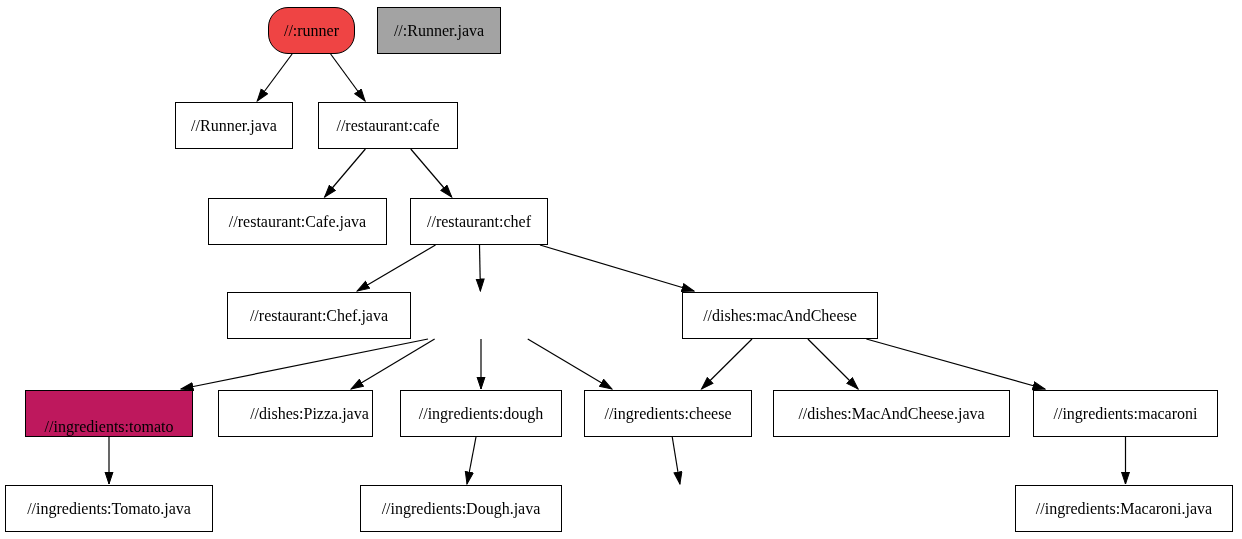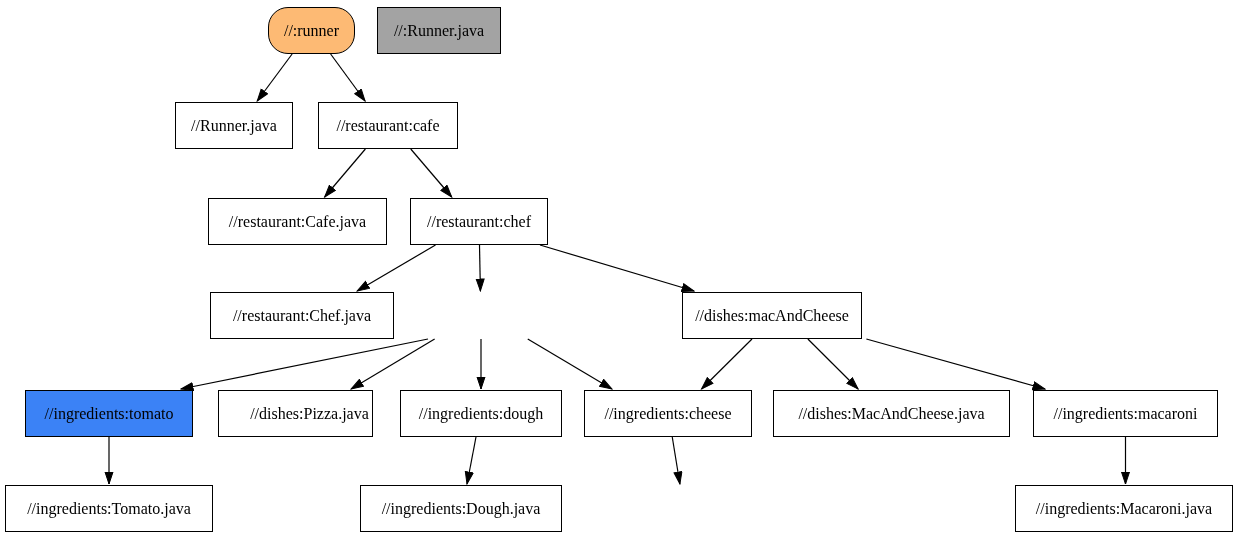--- a/index.html
+++ b/index.html
@@ -58,45 +58,45 @@
       <line x1="481" y1="339" x2="481" y2="389" stroke="#000000" stroke-width="1.2" marker-end="url(#arrowhead)"></line>
       <line x1="527.75" y1="339" x2="611.9" y2="389" stroke="#000000" stroke-width="1.2" marker-end="url(#arrowhead)"></line>
       <line x1="752" y1="339" x2="701.6" y2="389" stroke="#000000" stroke-width="1.2" marker-end="url(#arrowhead)"></line>
       <line x1="807.875" y1="339" x2="858.05" y2="389" stroke="#000000" stroke-width="1.2" marker-end="url(#arrowhead)"></line>
       <line x1="866.375" y1="339" x2="1045" y2="389" stroke="#000000" stroke-width="1.2" marker-end="url(#arrowhead)"></line>
       <line x1="109" y1="437" x2="109" y2="484" stroke="#000000" stroke-width="1.2" marker-end="url(#arrowhead)"></line>
       <line x1="476" y1="437" x2="467" y2="484" stroke="#000000" stroke-width="1.2" marker-end="url(#arrowhead)"></line>
       <line x1="672.25" y1="437" x2="679.9" y2="484" stroke="#000000" stroke-width="1.2" marker-end="url(#arrowhead)"></line>
       <line x1="1125.5" y1="437" x2="1125.5" y2="484" stroke="#000000" stroke-width="1.2" marker-end="url(#arrowhead)"></line>
     </svg>
-<div class="graph-node" style="left: 268px; top: 7px; width: 87px; height: 47px; border-color: rgb(0, 0, 0); background: #fdba74; border-radius: 20px;">
+<div class="graph-node" style="left: 268px; top: 7px; width: 87px; height: 47px; border-color: rgb(0, 0, 0); background: #ef4444; border-radius: 20px;">
       <span>//:runner</span>
     </div>
     <div class="graph-node" style="left: 377px; top: 7px; width: 124px; height: 47px; border-color: rgb(0, 0, 0); background: #a3a3a3;">
       <span>//:Runner.java</span>
     </div>
     <div class="graph-node" style="left: 175px; top: 102px; width: 118px; height: 47px; border-color: rgb(0, 0, 0); background: rgb(255, 255, 255);">
       <span>//Runner.java</span>
     </div>
     <div class="graph-node" style="left: 318px; top: 102px; width: 140px; height: 47px; border-color: rgb(0, 0, 0); background: rgb(255, 255, 255);">
       <span>//restaurant:cafe</span>
     </div>
     <div class="graph-node" style="left: 208px; top: 198px; width: 179px; height: 47px; border-color: rgb(0, 0, 0); background: rgb(255, 255, 255);">
       <span>//restaurant:Cafe.java</span>
     </div>
     <div class="graph-node" style="left: 410px; top: 198px; width: 138px; height: 47px; border-color: rgb(0, 0, 0); background: rgb(255, 255, 255);">
       <span>//restaurant:chef</span>
     </div>
-    <div class="graph-node" style="left: 210px; top: 292px; width: 184px; height: 47px; border-color: rgb(0, 0, 0); background: rgb(255, 255, 255);">
+    <div class="graph-node" style="left: 227px; top: 292px; width: 184px; height: 47px; border-color: rgb(0, 0, 0); background: rgb(255, 255, 255);">
       <span>//restaurant:Chef.java</span>
     </div>
-    <div class="graph-node" style="left: 682px; top: 292px; width: 180px; height: 47px; border-color: rgb(0, 0, 0); background: rgb(255, 255, 255);">
+    <div class="graph-node" style="left: 682px; top: 292px; width: 196px; height: 47px; border-color: rgb(0, 0, 0); background: rgb(255, 255, 255);">
       <span>//dishes:macAndCheese</span>
     </div>
-    <div class="graph-node" style="left: 25px; top: 390px; width: 168px; height: 47px; border-color: rgb(0, 0, 0); background: #3b82f6;">
+    <div class="graph-node" style="left: 25px; top: 390px; width: 168px; height: 47px; border-color: rgb(0, 0, 0); background: #be185d; align-items: flex-end;">
       <span>//ingredients:tomato</span>
     </div>
     <div class="graph-node" style="left: 218px; top: 390px; width: 155px; height: 47px; border-color: rgb(0, 0, 0); background: rgb(255, 255, 255); padding-left: 28px;">
       <span>//dishes:Pizza.java</span>
     </div>
     <div class="graph-node" style="left: 400px; top: 390px; width: 162px; height: 47px; border-color: rgb(0, 0, 0); background: rgb(255, 255, 255);">
       <span>//ingredients:dough</span>
     </div>
     <div class="graph-node" style="left: 584px; top: 390px; width: 168px; height: 47px; border-color: rgb(0, 0, 0); background: rgb(255, 255, 255);">
       <span>//ingredients:cheese</span>

